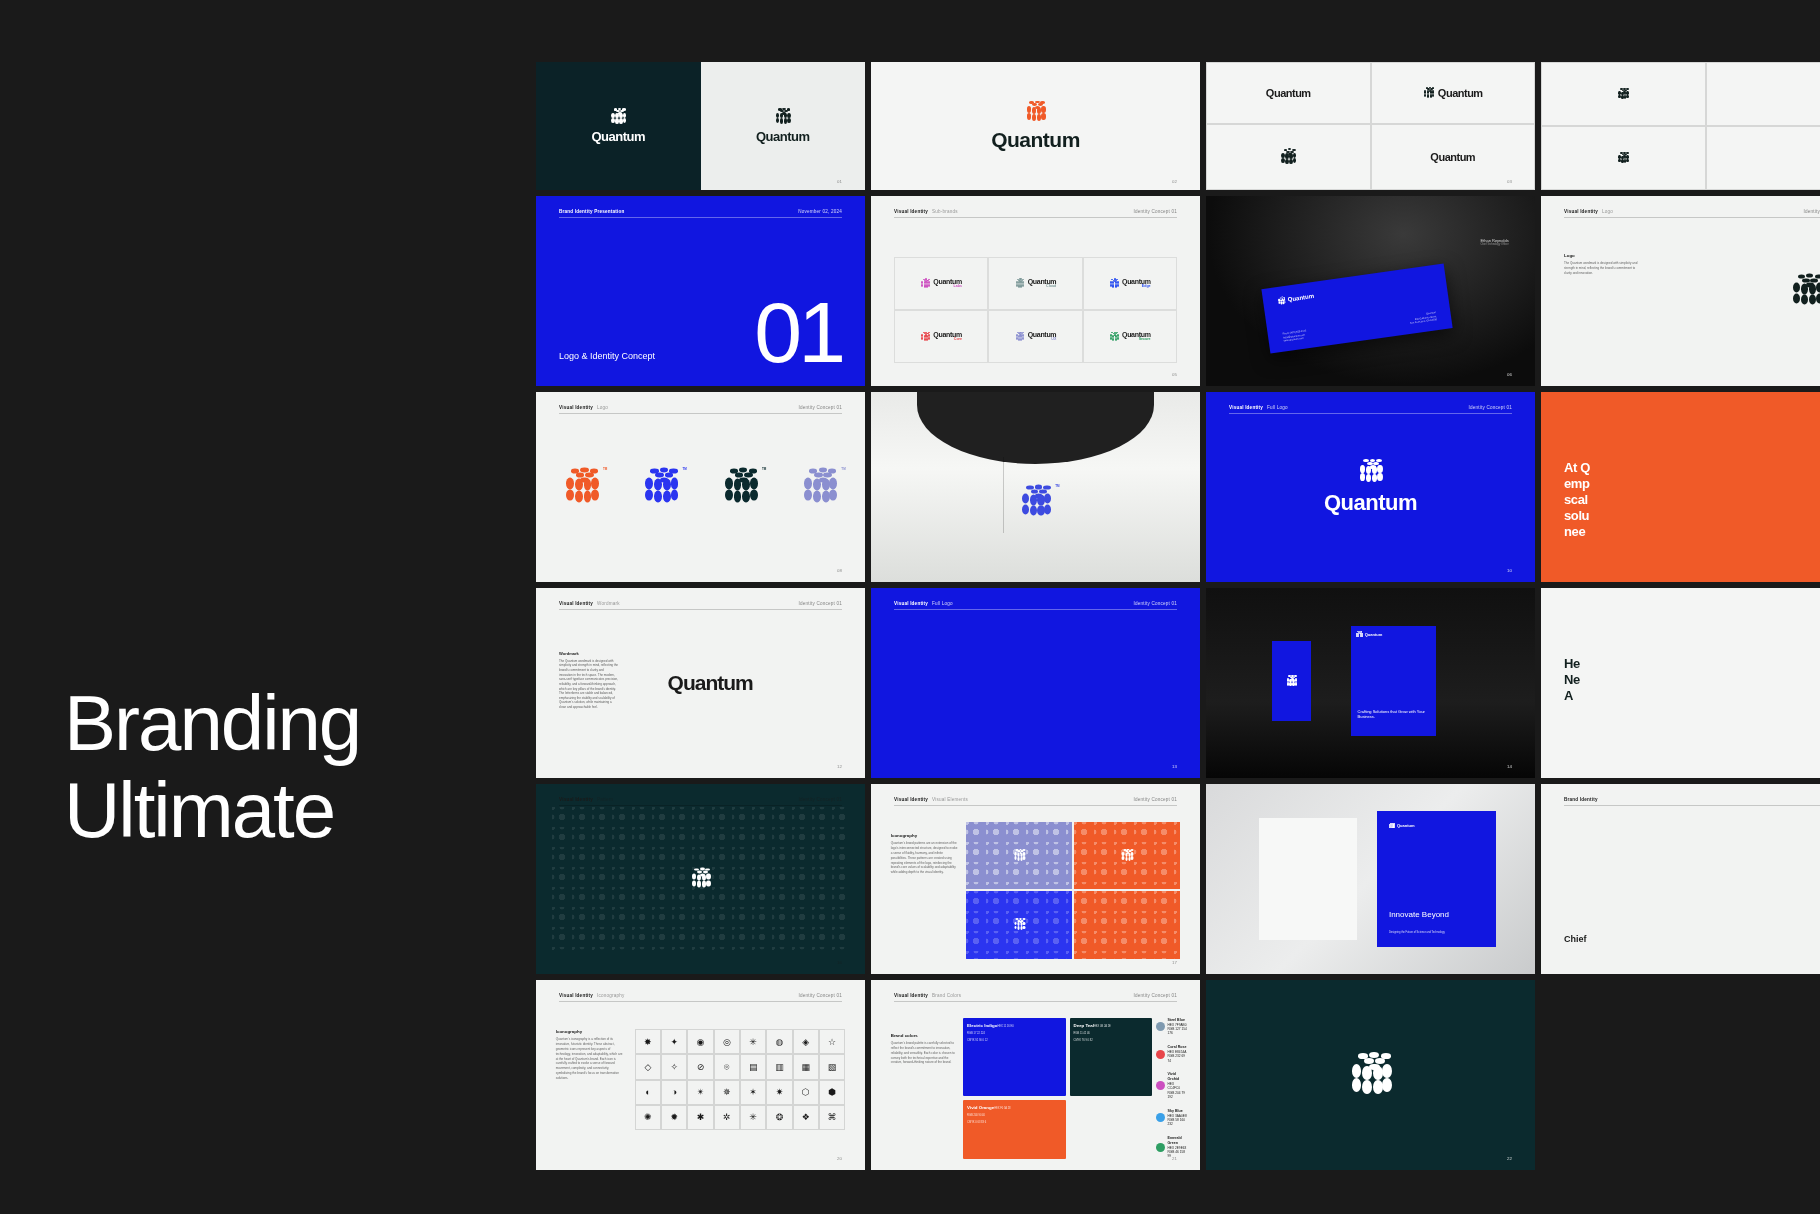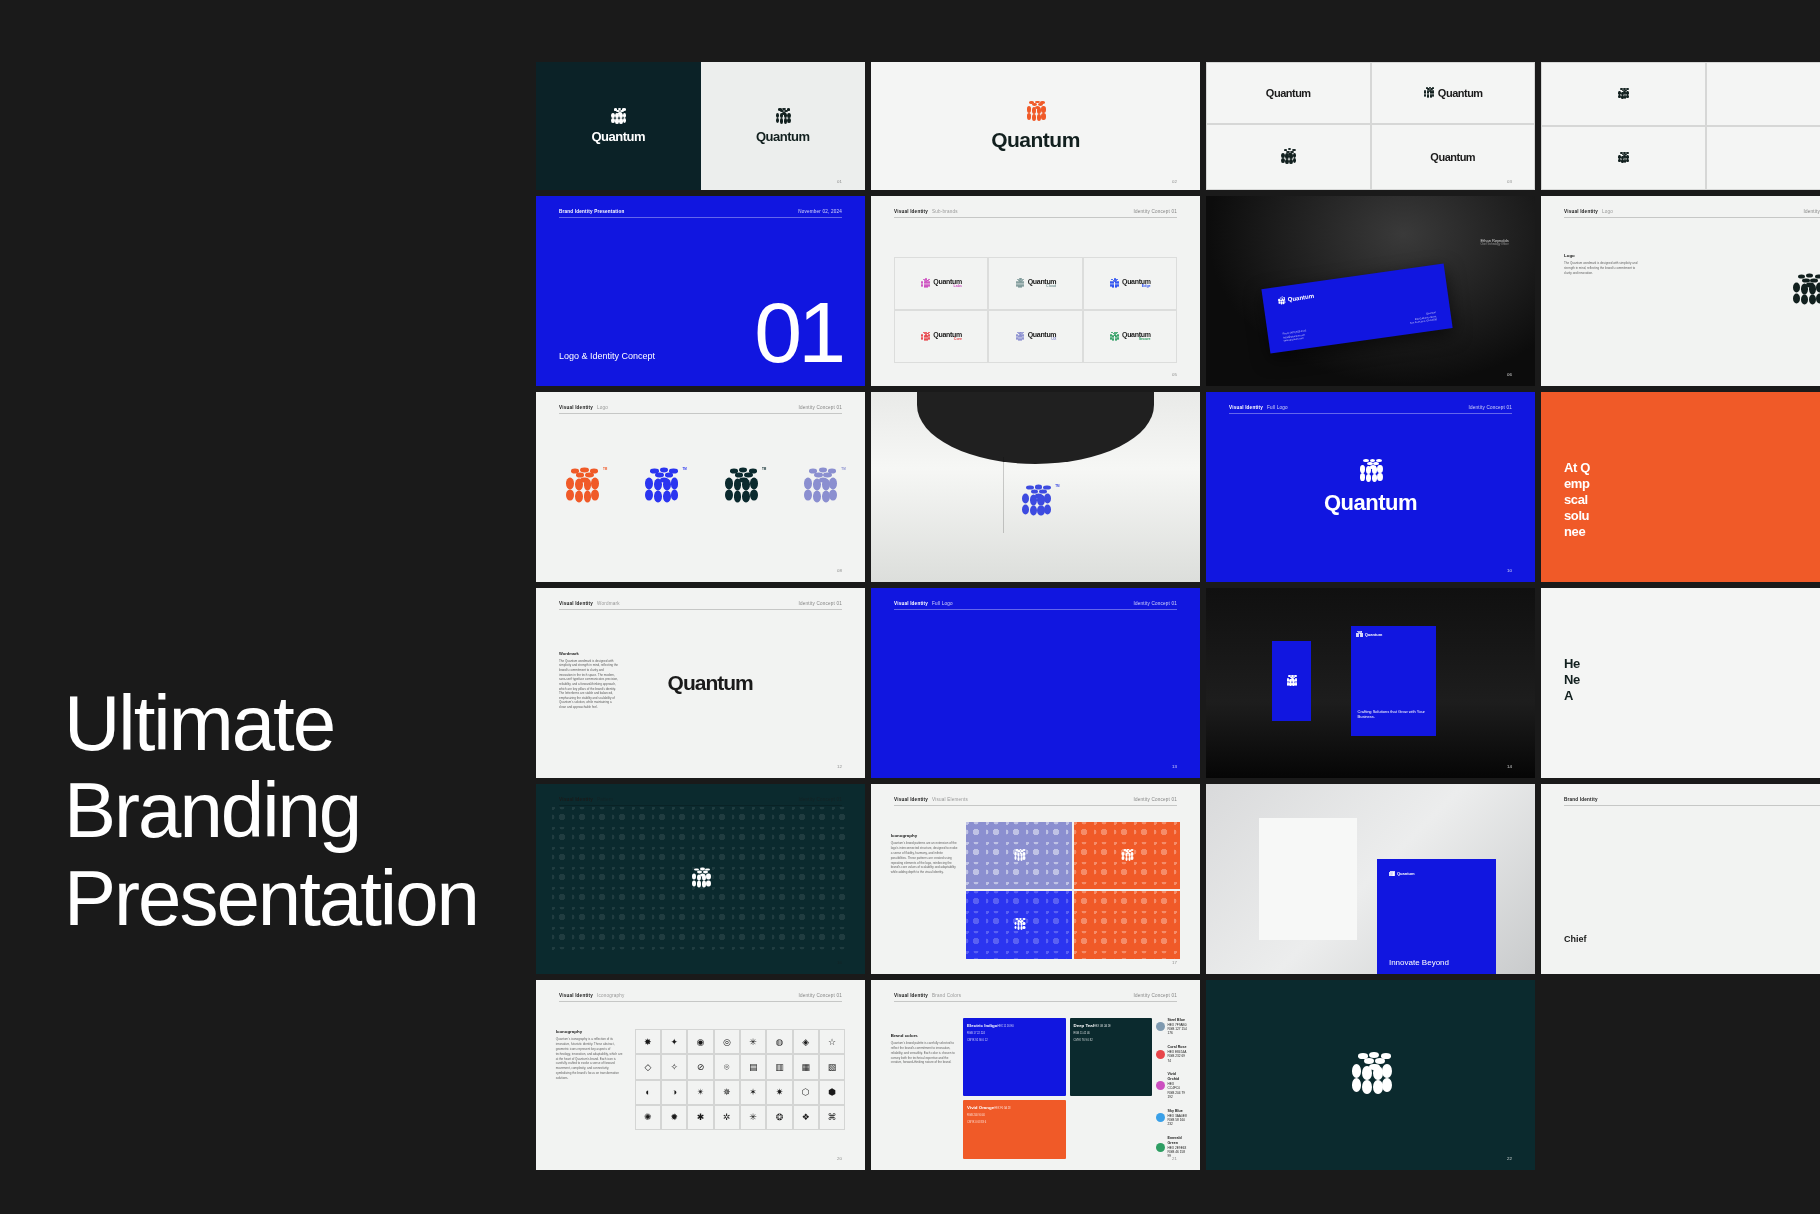--- a/index.html
+++ b/index.html
@@ -167,39 +167,38 @@
   .name-tag { position:absolute; right:8%; top:22%; font-size:4px; color:#d8d8d8; }
   .name-tag span { display:block; font-size:2.6px; opacity:.6; }
 
   .subway { width:100%;height:100%;
     background:linear-gradient(180deg,#101010 0%,#1d1d1d 60%,#060606 100%); position:relative; }
   .panelblue { position:absolute; background:#1116e0; }
 
   .mock-folder { width:100%;height:100%;
     background:linear-gradient(135deg,#d9dadb 0%,#eceded 50%,#c9cbcc 100%); position:relative; }
   .folder-blue { position:absolute; right:12%; top:14%; width:36%; height:72%;
-    background:#1116e0; color:#fff;margin-top:48px; }
+    background:#1116e0; color:#fff; }
   .folder-white { position:absolute; left:16%; top:18%; width:30%; height:64%; background:#f7f8f7; }
   .folder-blue .fh { position:absolute; left:10%; top:9%; font-size:4px; font-weight:700;
     display:flex; gap:2px; align-items:center; }
   .folder-blue .ft { position:absolute; left:10%; bottom:20%; font-size:8px; line-height:1.1; }
   .folder-blue .fs { position:absolute; left:10%; bottom:9%; font-size:2.6px; opacity:.8; line-height:1.5; }
   .bigtext { position:absolute; left:7%; right:7%; top:36%;
     font-size:13px; line-height:1.22; font-weight:700; letter-spacing:-.4px; }
 </style>
 </head>
 <body>
 
 <div class="promo">
 
   <div class="left">
     <div class="tagline">
+      <div>Branding</div>
       <div>Ultimate</div>
-      <div>Branding</div>
-      <div>Presentation</div>
     </div>
   </div>
 
   <div class="grid" id="grid">
       <div class="slide first-row">
         <div class="split2">
           <div style="background:#0b2227;color:#ffffff">
             <span class="cube" style="width:17px;height:17px;color:#ffffff">
               <i style="left:3.8250000000000006px;top:0.425px;width:3.6833333333333336px;height:2.125px"></i>
               <i style="left:8.075000000000001px;top:0px;width:3.6833333333333336px;height:2.2100000000000004px"></i>

